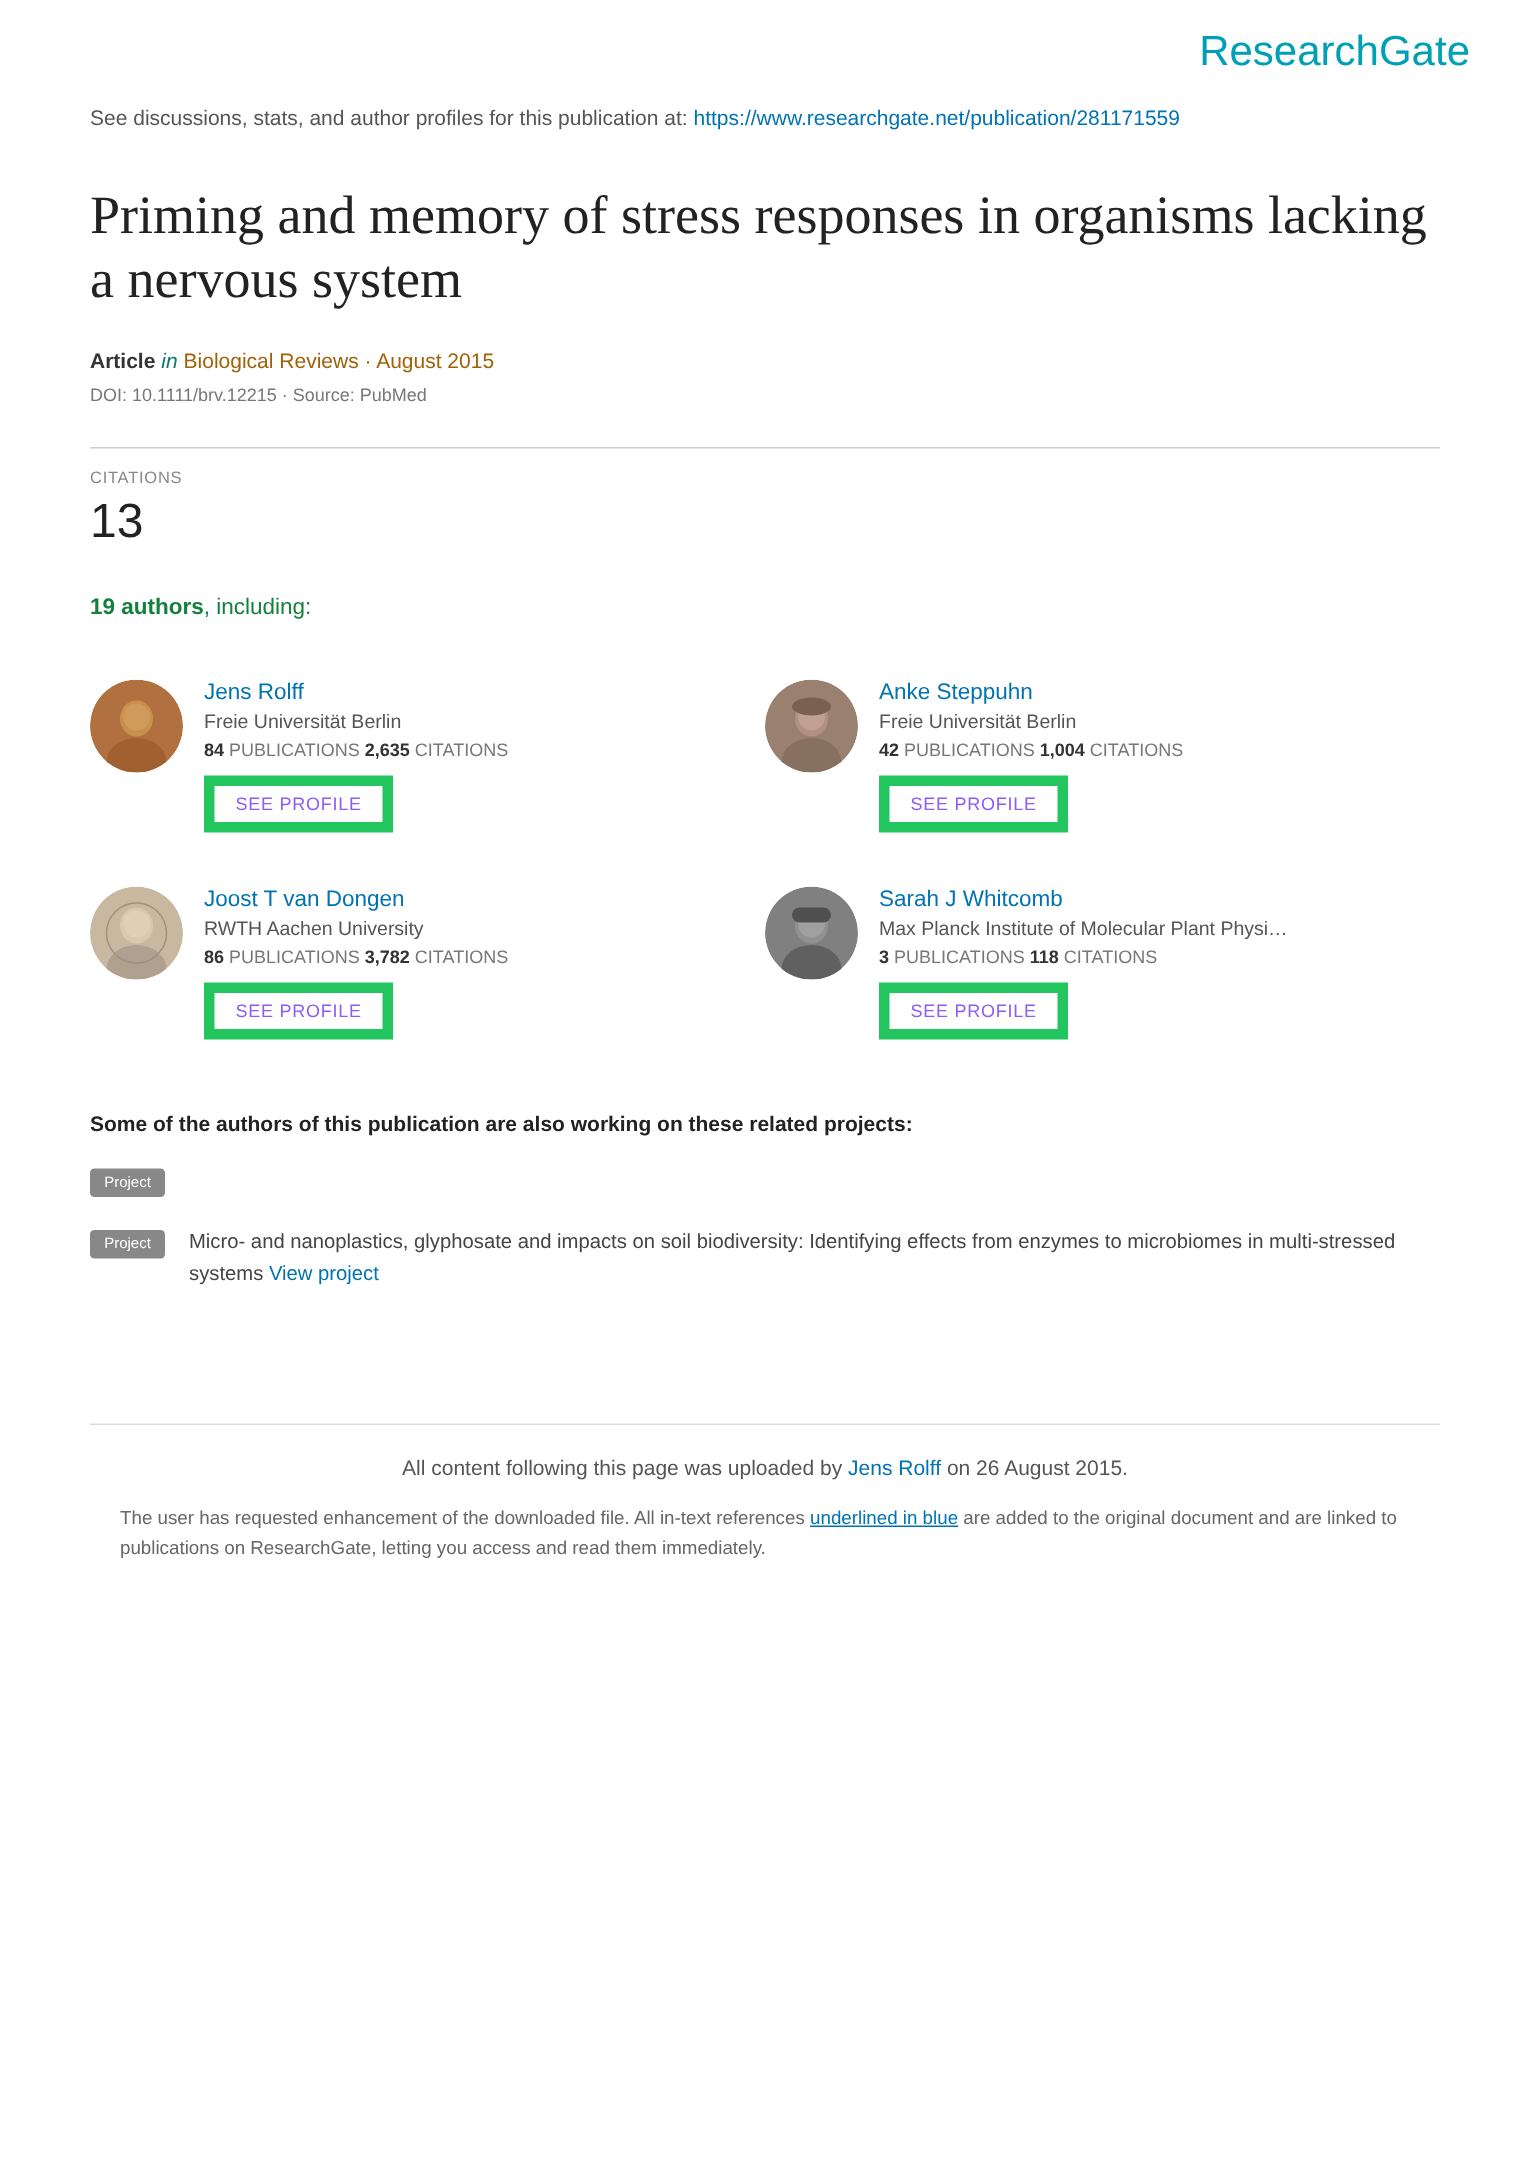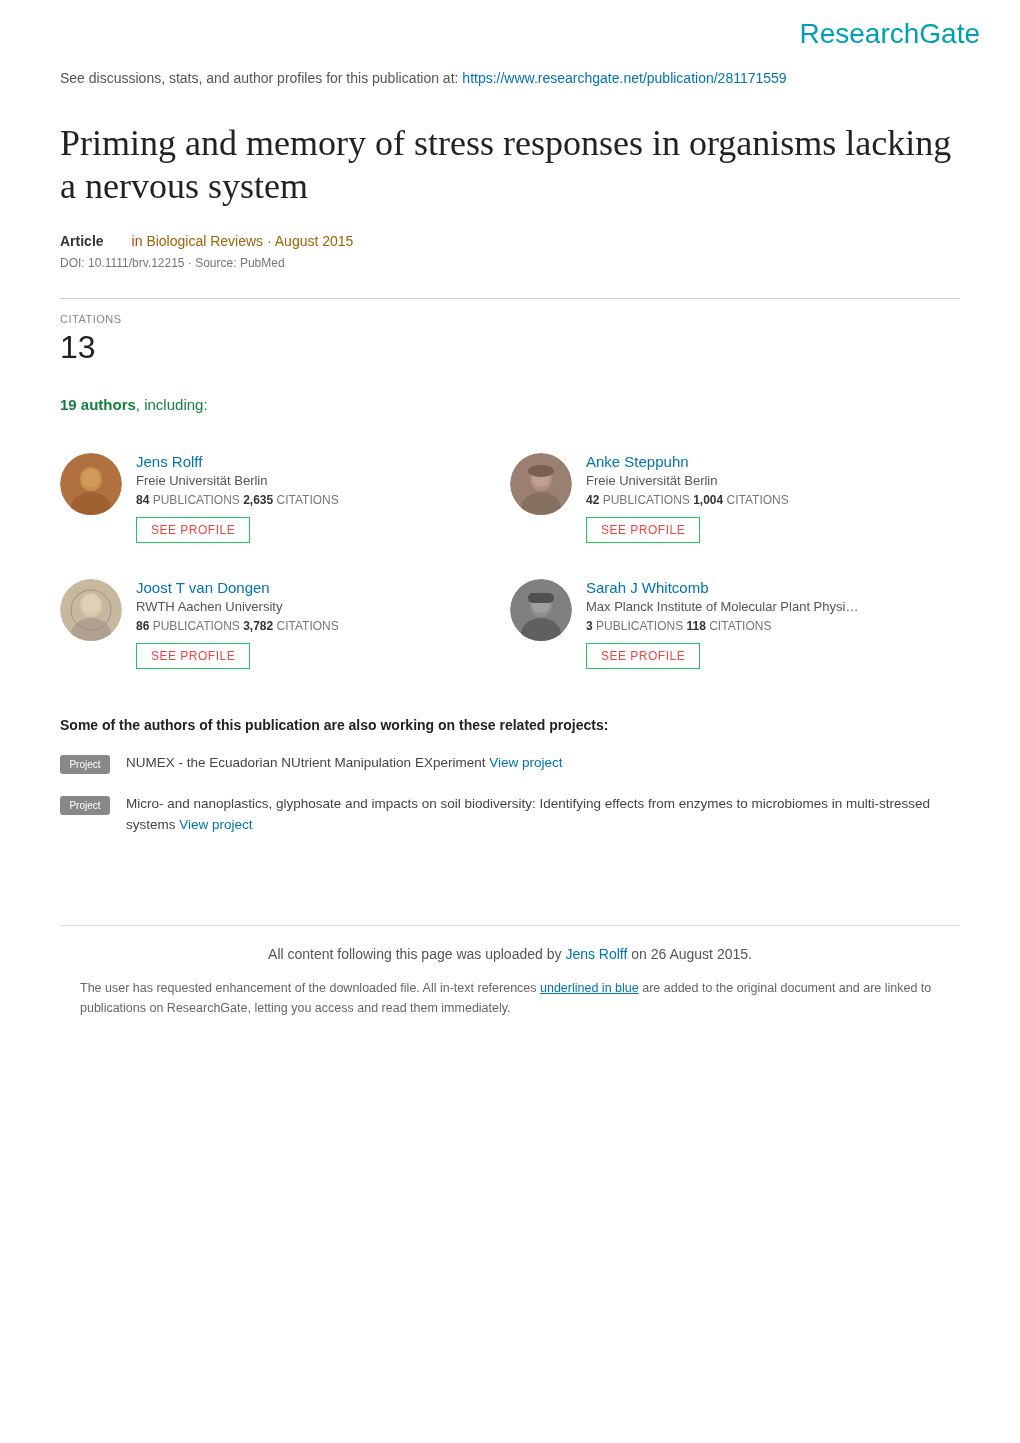--- a/index.html
+++ b/index.html
@@ -51,24 +51,24 @@
 
     .article-meta {
       margin-bottom: 6px;
     }
     .article-meta .type {
       font-weight: bold;
       font-size: 14px;
       font-family: Arial, sans-serif;
     }
     .article-meta .in {
-      font-size: 14px;
-      font-family: Arial, sans-serif;
-      color: #c2410c;
-      margin-left: 24px;
+      font-style: italic;
+      font-size: 14px;
+      font-family: Arial, sans-serif;
+      color: #0f766e;
     }
     .article-meta .journal {
       font-size: 14px;
       font-family: Arial, sans-serif;
       color: #a16207;
     }
     .doi {
       font-size: 12px;
       color: #777;
       font-family: Arial, sans-serif;
@@ -151,25 +151,25 @@
       font-family: Arial, sans-serif;
       margin-bottom: 10px;
     }
     .author-stats strong {
       color: #333;
       font-weight: bold;
     }
 
     .see-profile-btn {
       display: inline-block;
-      border: 1px solid #22c55e;
+      border: 7px solid #22c55e;
       padding: 5px 14px;
       font-size: 12px;
       font-family: Arial, sans-serif;
-      color: #ef4444;
+      color: #8b5cf6;
       cursor: pointer;
       background: #fff;
       letter-spacing: 0.5px;
       text-transform: uppercase;
     }
 
     
     .projects-heading {
       font-size: 14px;
       font-family: Arial, sans-serif;
@@ -384,24 +384,20 @@
         <button class="see-profile-btn">SEE PROFILE</button>
       </div>
     </div>
 
   </div>
 
   <div class="projects-heading">Some of the authors of this publication are also working on these related projects:</div>
 
   <div class="project-item">
     <div class="project-badge">Project</div>
-    <div class="project-text">
-      <span>NUMEX - the Ecuadorian NUtrient Manipulation EXperiment</span>
-      <a>View project</a>
-    </div>
   </div>
 
   <div class="project-item">
     <div class="project-badge">Project</div>
     <div class="project-text">
       <span>Micro- and nanoplastics, glyphosate and impacts on soil biodiversity: Identifying effects from enzymes to microbiomes in multi-stressed systems</span>
       <a>View project</a>
     </div>
   </div>
 

